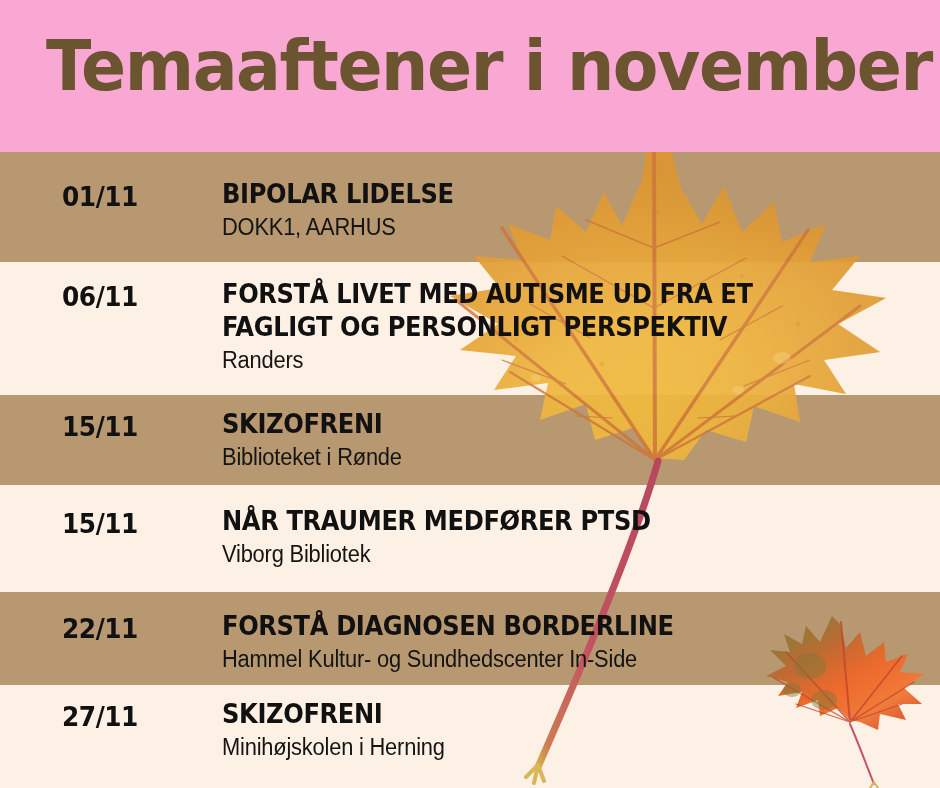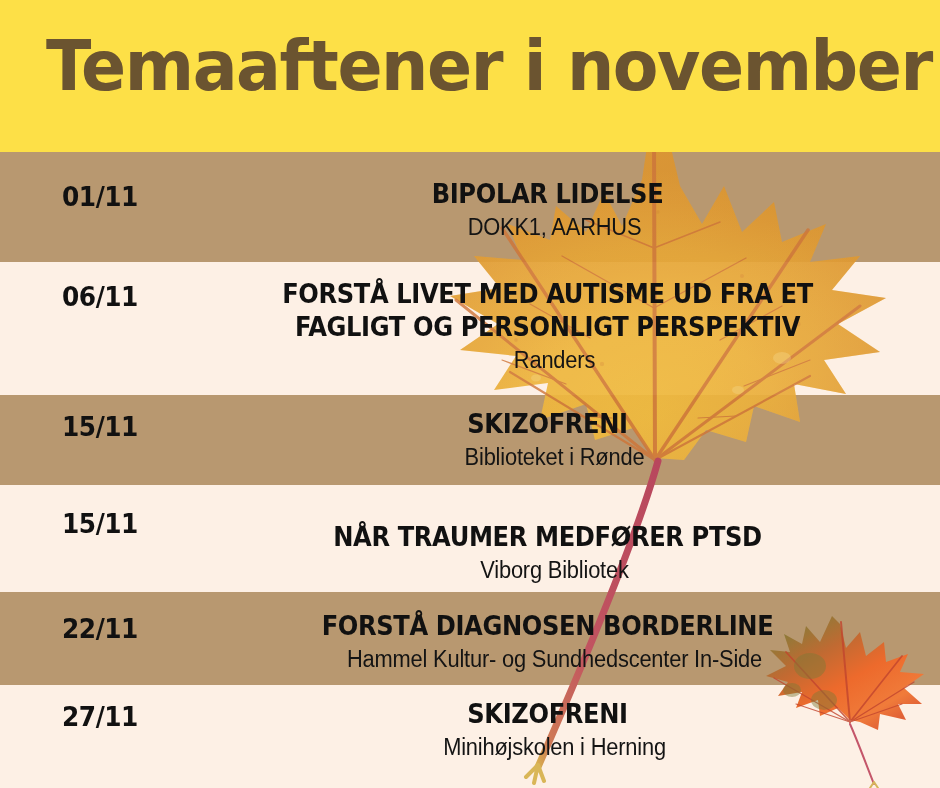--- a/index.html
+++ b/index.html
@@ -16,21 +16,21 @@
     height:788px;
     background:#ffffff;
     overflow:hidden;
   }
 
   
   #header {
     position:absolute;
     left:0; top:0;
     width:940px; height:152px;
-    background:#fde047;
+    background:#f9a8d4;
     z-index:5;
   }
   #poster-title {
     position:absolute;
     left:46px;
     top:26px;
     font-family:"DejaVu Sans", sans-serif;
     font-size:70px;
     font-weight:700;
     letter-spacing:-1.5px;
@@ -99,21 +99,20 @@
     color:#111111;
     letter-spacing:-0.5px;
     white-space:nowrap;
     transform:scaleX(0.92);
     transform-origin:left top;
   }
   .row-body {
     position:absolute;
     left:222px;
     width:700px;
-    text-align:center;
   }
   .row-title {
     font-family:"DejaVu Sans", sans-serif;
     font-size:26px;
     font-weight:700;
     color:#111111;
     letter-spacing:-0.4px;
     line-height:1.27;
     white-space:pre-line;
     transform:scaleX(0.93);
@@ -295,21 +294,21 @@
       </div>
       <div class="row">
         <div class="row-date" style="top: 411px;">15/11</div>
         <div class="row-body" style="top: 408px; position: absolute;">
           <div class="row-title">SKIZOFRENI</div>
           <div class="row-venue">Biblioteket i Rønde</div>
         </div>
       </div>
       <div class="row">
         <div class="row-date" style="top: 508px;">15/11</div>
-        <div class="row-body" style="top: 505px; position: absolute; margin-top: 16px;">
+        <div class="row-body" style="top: 505px; position: absolute;">
           <div class="row-title">NÅR TRAUMER MEDFØRER PTSD</div>
           <div class="row-venue">Viborg Bibliotek</div>
         </div>
       </div>
       <div class="row">
         <div class="row-date" style="top: 613px;">22/11</div>
         <div class="row-body" style="top: 610px; position: absolute;">
           <div class="row-title">FORSTÅ DIAGNOSEN BORDERLINE</div>
           <div class="row-venue">Hammel Kultur- og Sundhedscenter In-Side</div>
         </div>

